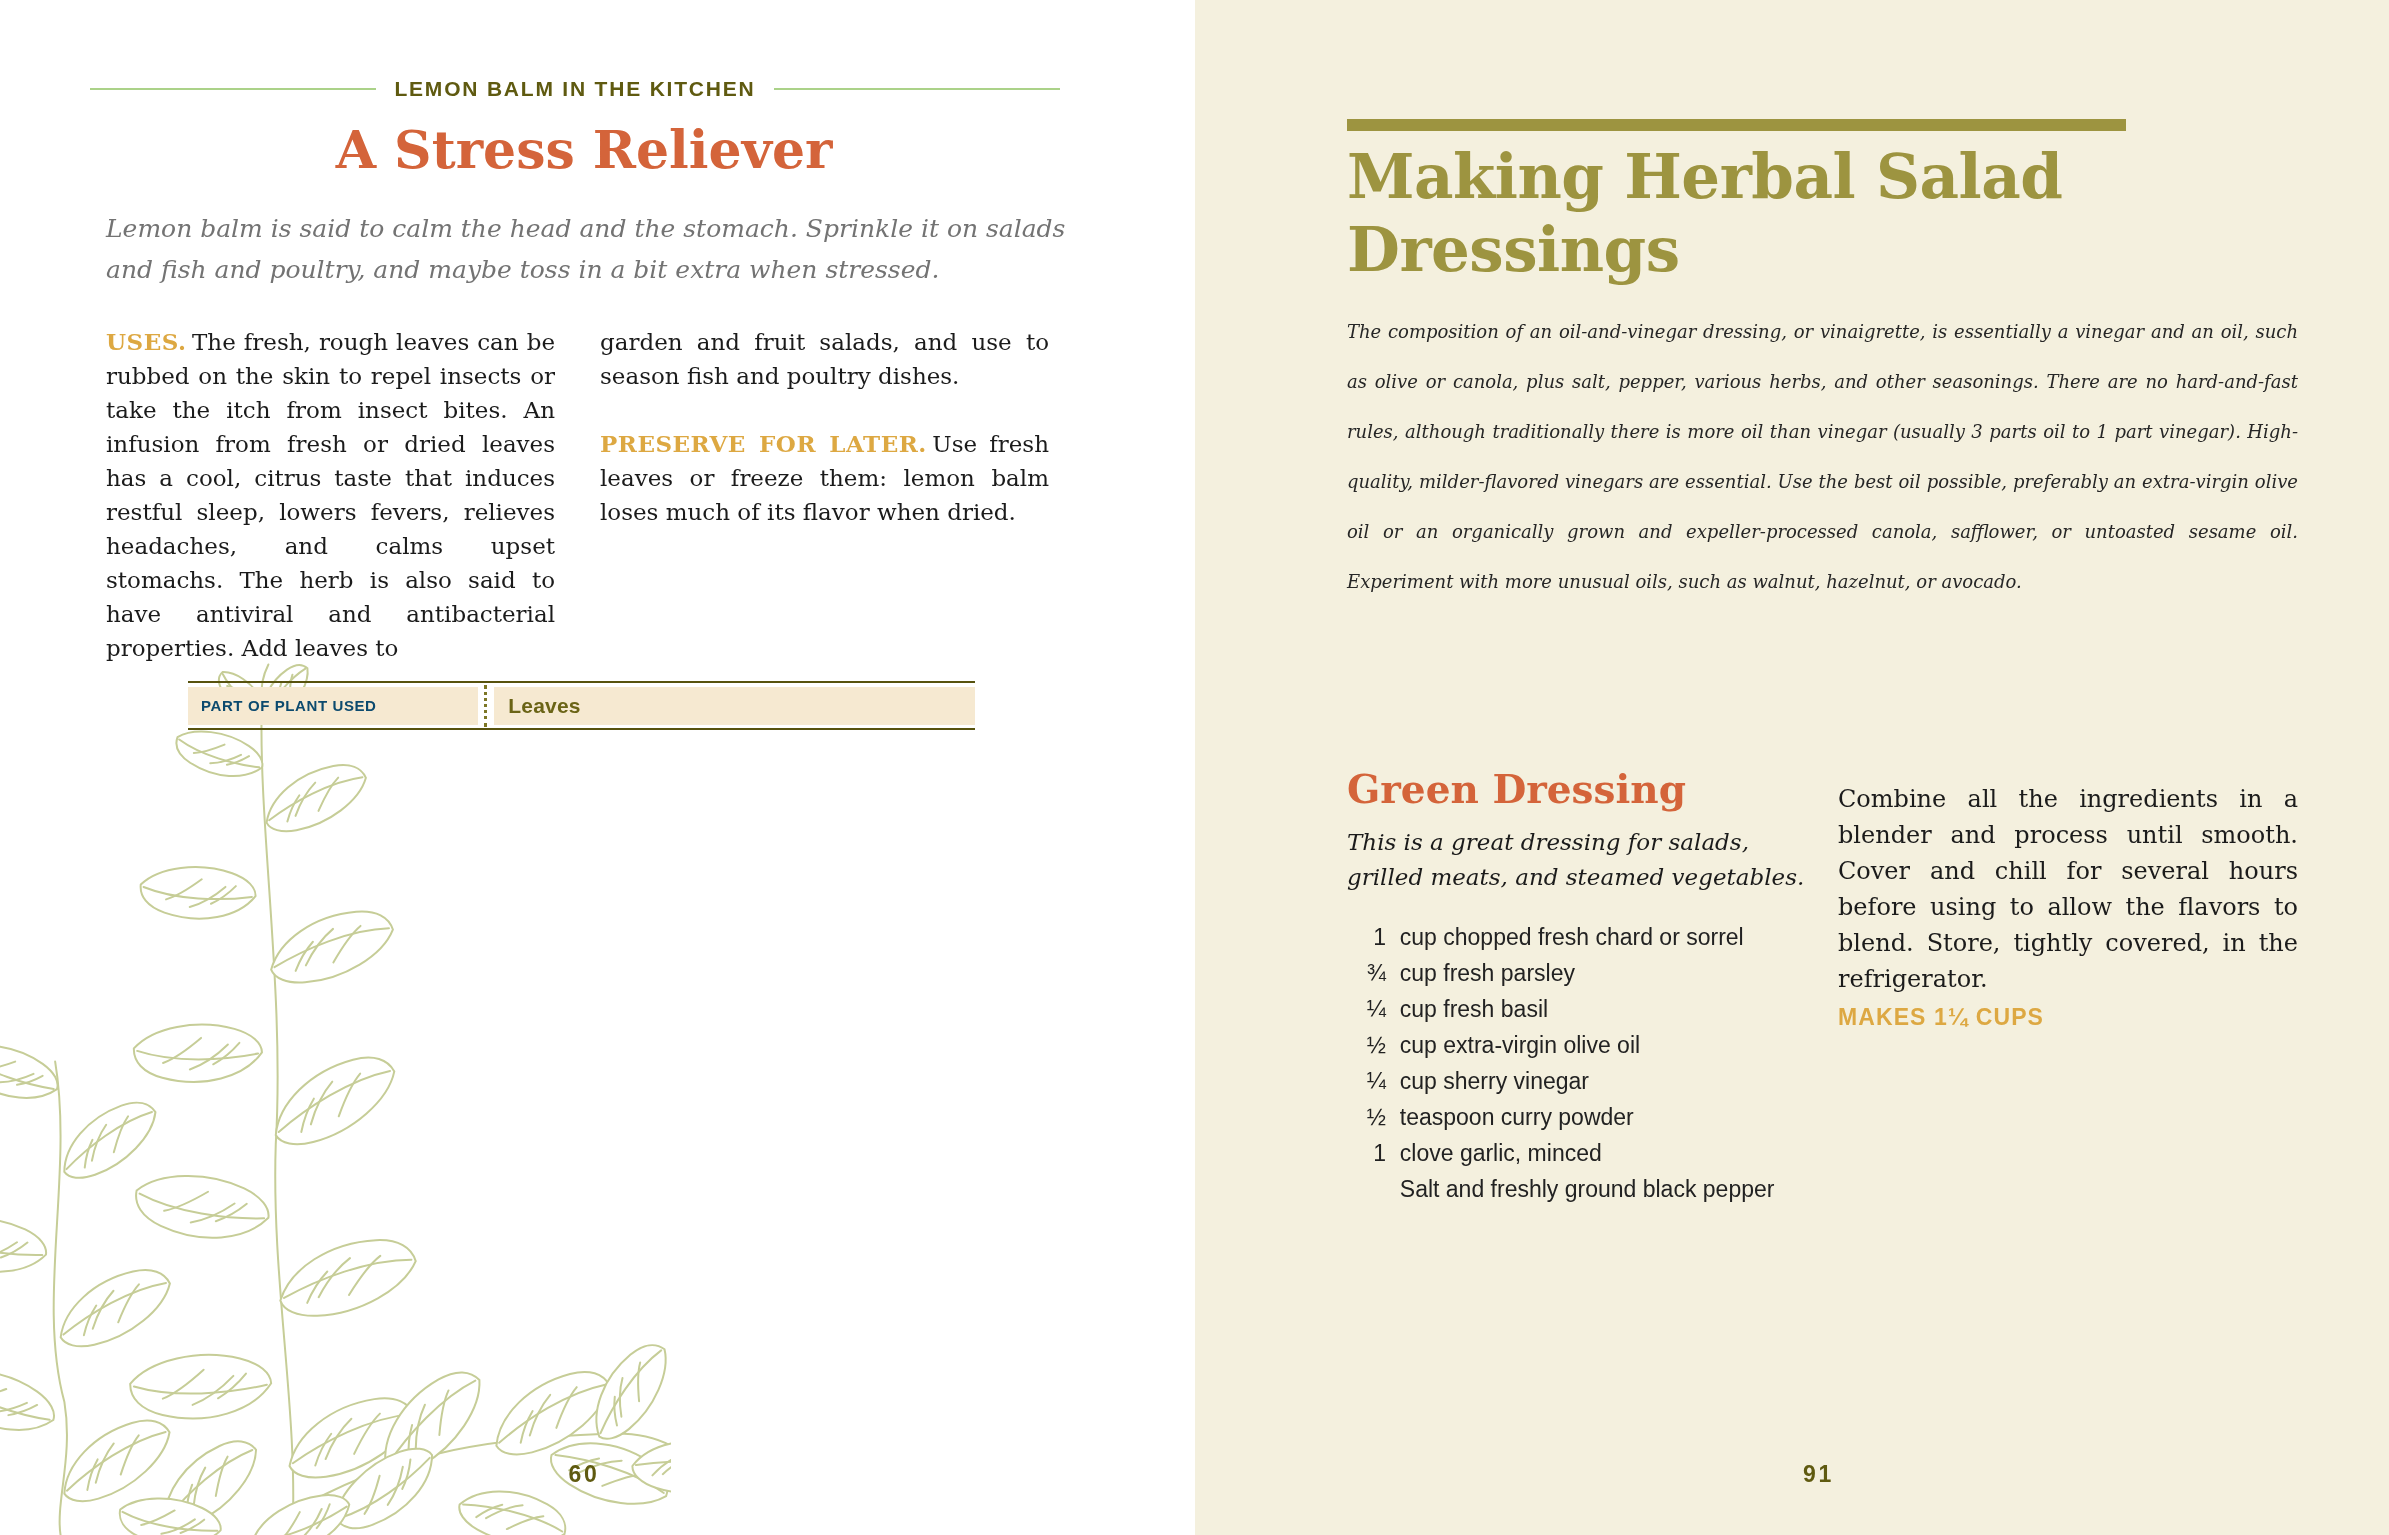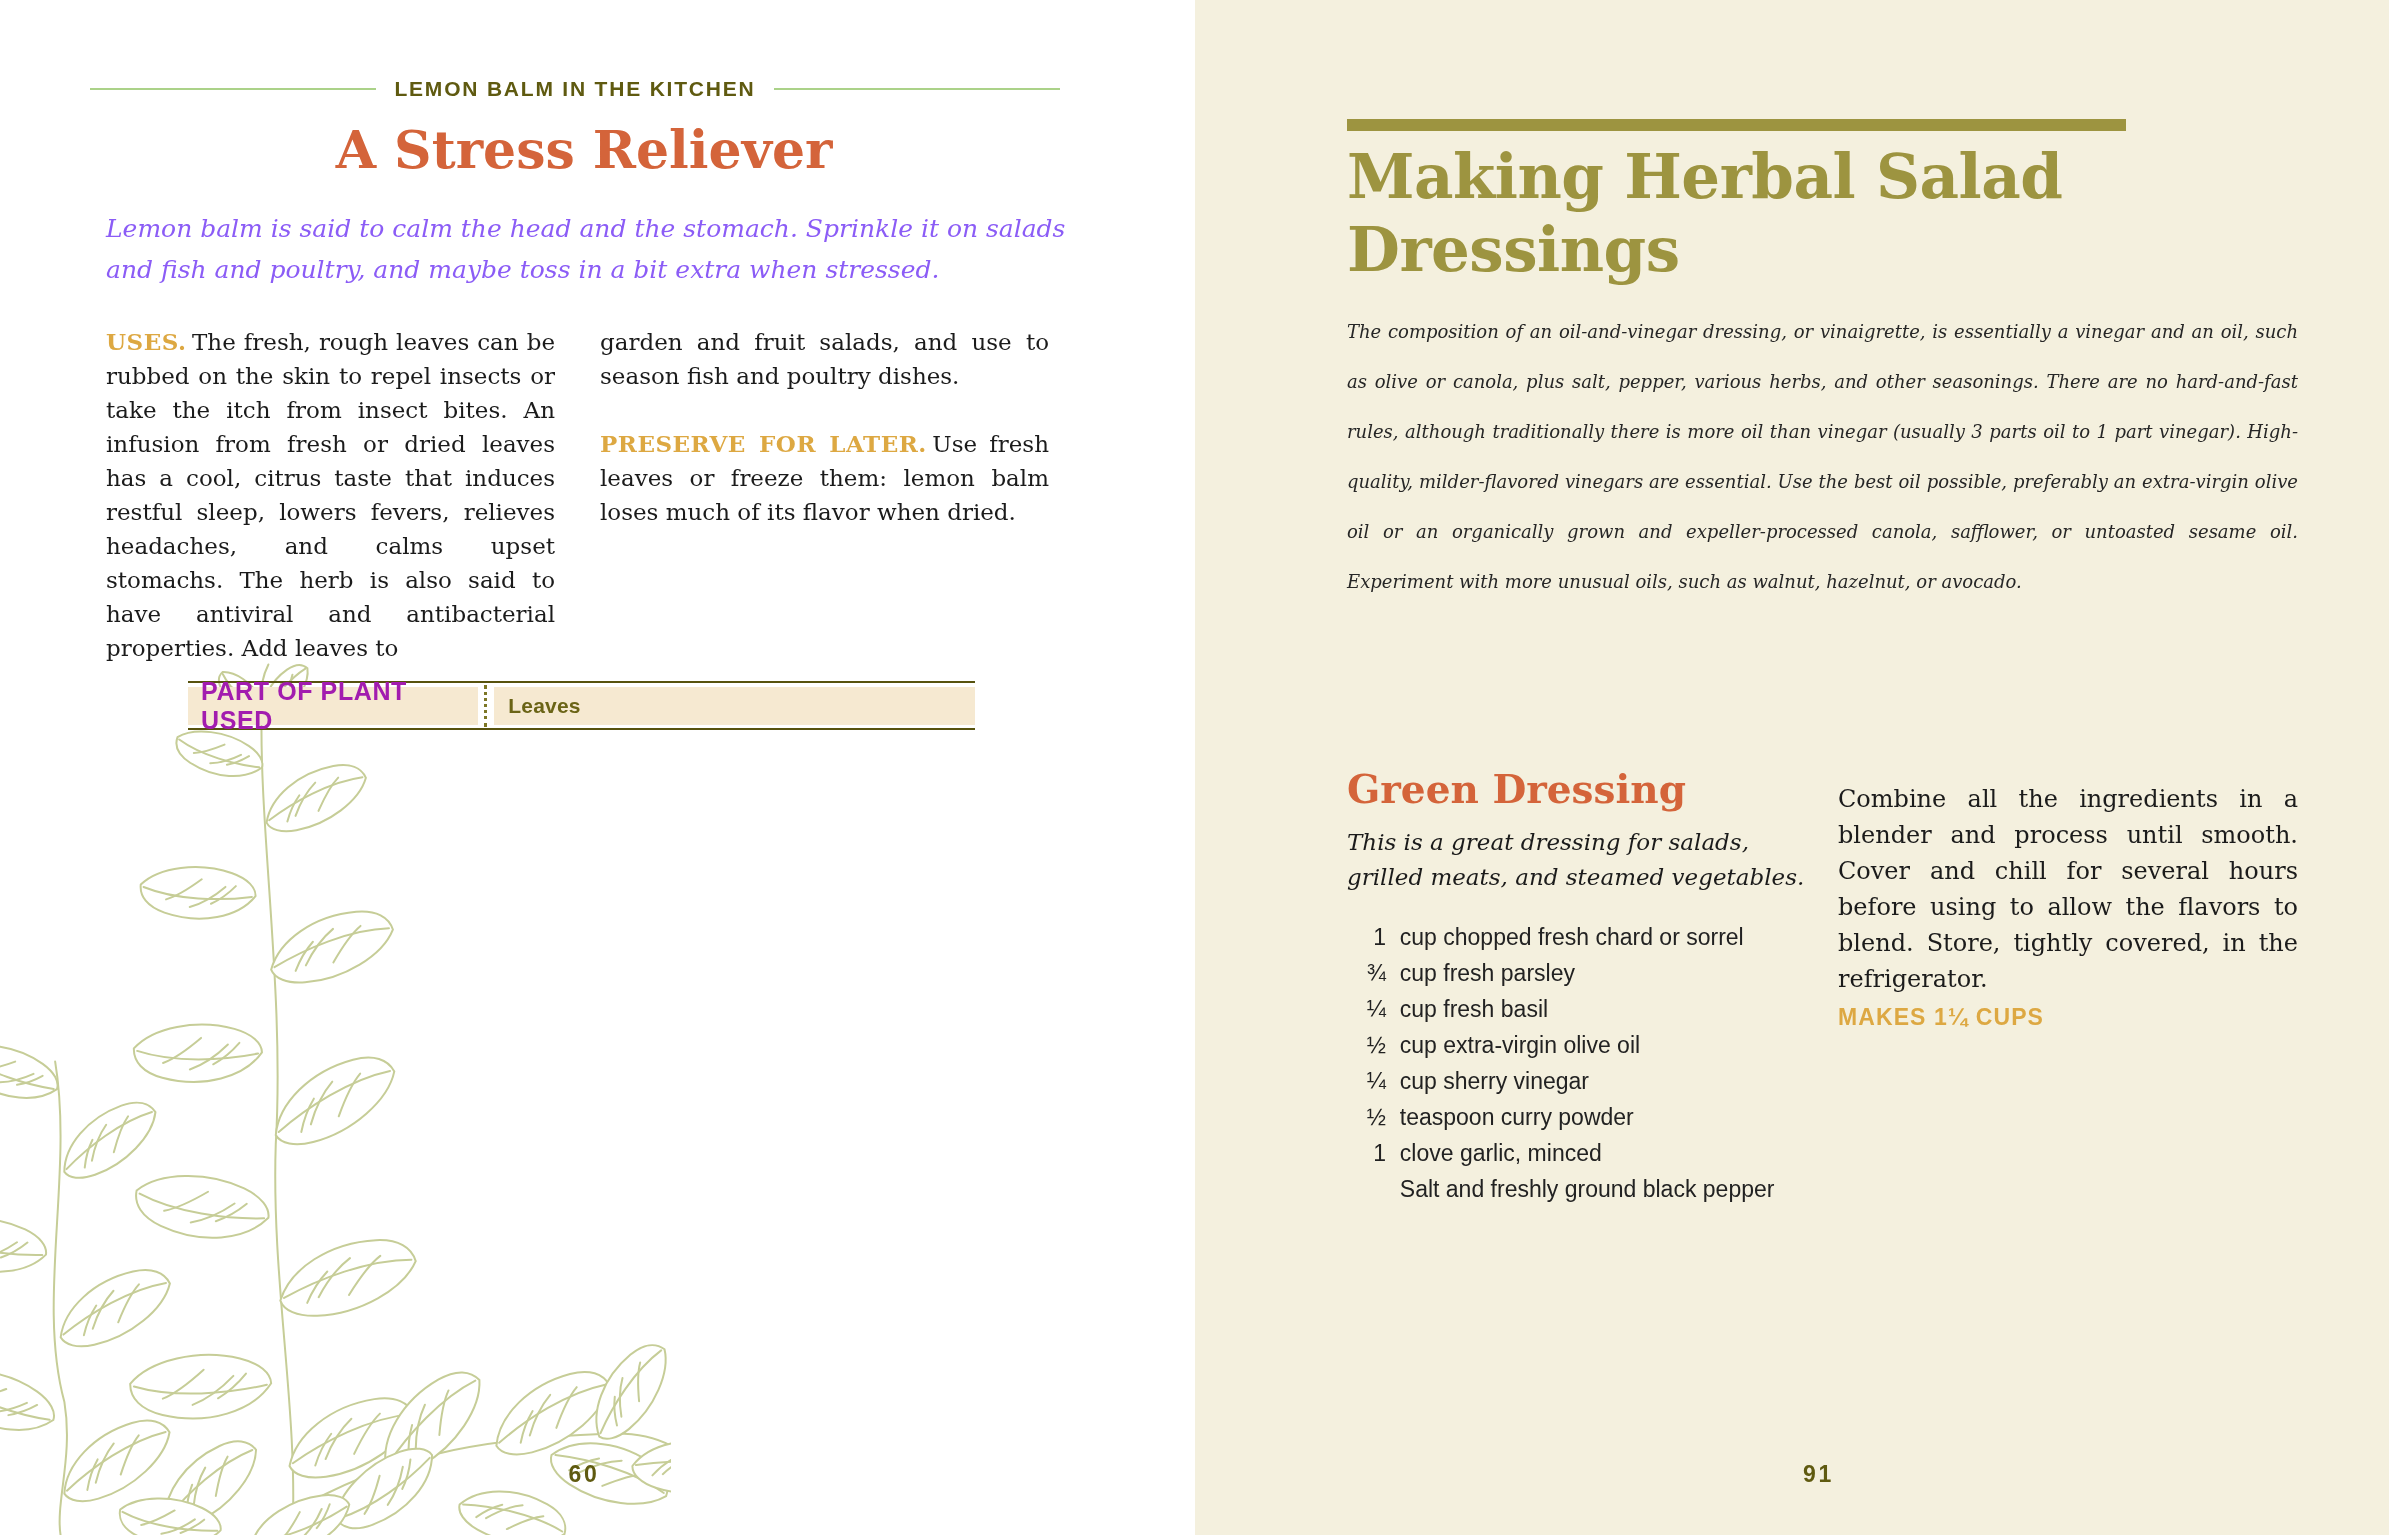--- a/index.html
+++ b/index.html
@@ -19,39 +19,39 @@
   .kicker-text{
     font-family:"Liberation Sans", sans-serif;font-weight:bold;font-size:21px;
     letter-spacing:1.8px;color:#5f5a10;white-space:nowrap;
   }
   .left-title{
     position:absolute;left:106px;top:119px;width:956px;margin:0;text-align:center;
     font-family:"DejaVu Serif", serif;font-weight:bold;font-size:52px;color:#d4643a;
   }
   .left-intro{
     position:absolute;left:106px;top:208px;width:960px;margin:0;
-    font-style:italic;font-size:25px;line-height:41px;color:#8b5cf6;
+    font-style:italic;font-size:25px;line-height:41px;color:#737373;
   }
   .bodycol{position:absolute;top:325px;width:449px;}
   .bodycol.c1{left:106px;}
   .bodycol.c2{left:600px;}
   .bodycol p{margin:0;font-size:23px;line-height:34px;color:#1b1b1b;text-align:justify;}
   .bodycol p + p{margin-top:34px;}
   .runin{font-weight:bold;color:#dda842;letter-spacing:0.5px;margin-right:5.5px;}
 
   .info-table{
     position:absolute;left:188px;top:681px;width:787px;
     border-top:2.8px solid #57520e;border-bottom:2.8px solid #57520e;
     padding:0;
   }
   .trow{display:flex;height:38px;margin:3.7px 0;}
   .tlabel{
     flex:0 0 277px;display:flex;align-items:center;padding-left:13px;
-    font-family:"Liberation Sans", sans-serif;font-weight:bold;font-size:25px;
-    letter-spacing:0.6px;color:#a21caf;
+    font-family:"Liberation Sans", sans-serif;font-weight:bold;font-size:15px;
+    letter-spacing:0.6px;color:#0c4a6e;
   }
   .tgap{flex:0 0 15.6px;}
   .tvalue{
     flex:1;display:flex;align-items:center;padding-left:14.7px;
     font-family:"Liberation Sans", sans-serif;font-weight:bold;font-size:21px;
     letter-spacing:0.2px;color:#6b6416;
   }
   .trow.shaded .tlabel,.trow.shaded .tvalue{background:#f6e9d1;}
   .table-dots{position:absolute;left:296px;top:1.8px;bottom:1.8px;width:0;border-left:3.7px dotted #7d7726;}
 

